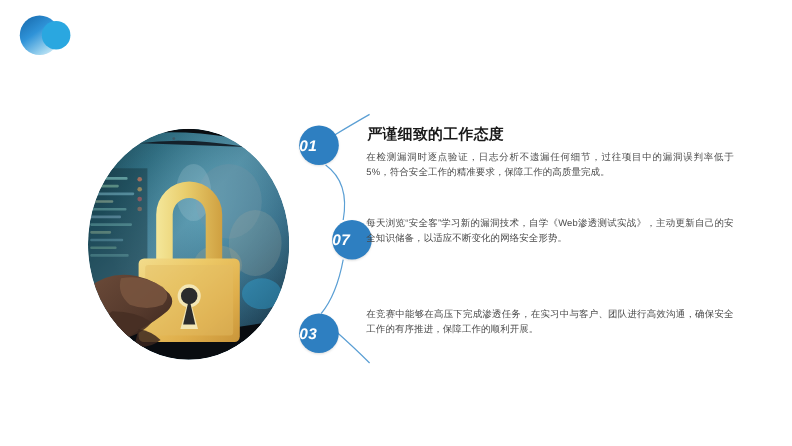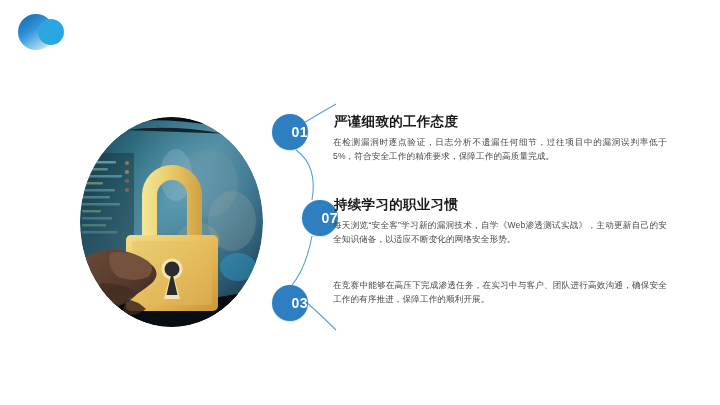--- a/index.html
+++ b/index.html
@@ -89,22 +89,23 @@
     width: 36px;
     height: 36px;
     border-radius: 50%;
     background: #2e7fc1;
     color: #ffffff;
     font-size: 14px;
     font-weight: bold;
     letter-spacing: 0.5px;
     display: flex;
     align-items: center;
-    justify-content: flex-end;
+    justify-content: flex-start;
     box-shadow: 0 1px 2px rgba(0,0,0,0.12);
+    font-style: italic;
   }
   #badge-01 { left: 272px; top: 114px; }
   #badge-02 { left: 302px; top: 200px; }
   #badge-03 { left: 272px; top: 285px; }
 
   
   .feature-block {
     position: absolute;
     left: 333px;
     width: 334px;
@@ -248,19 +249,18 @@
 <div class="step-badge" id="badge-03">
   <span>03</span>
 </div>
 
 <div class="feature-block" id="feature-block-1">
   <div class="feature-heading">严谨细致的工作态度</div>
   <div class="feature-body">在检测漏洞时逐点验证，日志分析不遗漏任何细节，过往项目中的漏洞误判率低于5%，符合安全工作的精准要求，保障工作的高质量完成。</div>
 </div>
 
 <div class="feature-block" id="feature-block-2">
-  <div class="feature-heading">持续学习的职业习惯</div>
   <div class="feature-body">每天浏览“安全客”学习新的漏洞技术，自学《Web渗透测试实战》，主动更新自己的安全知识储备，以适应不断变化的网络安全形势。</div>
 </div>
 
 <div class="feature-block" id="feature-block-3">
   <div class="feature-body">在竞赛中能够在高压下完成渗透任务，在实习中与客户、团队进行高效沟通，确保安全工作的有序推进，保障工作的顺利开展。</div>
 </div>
 
 </body></html>

